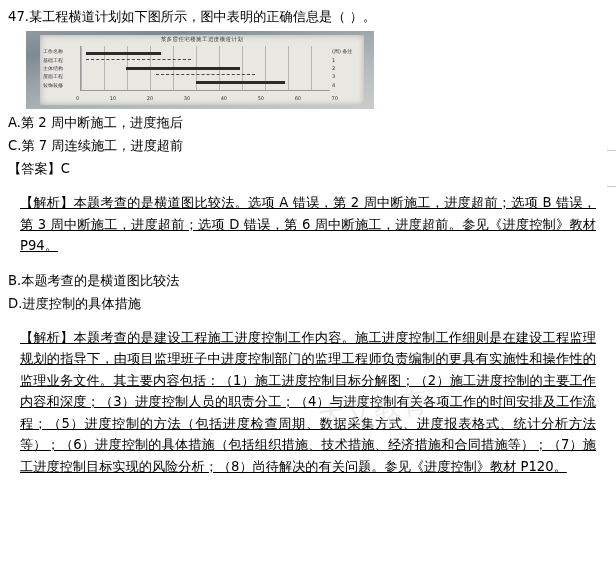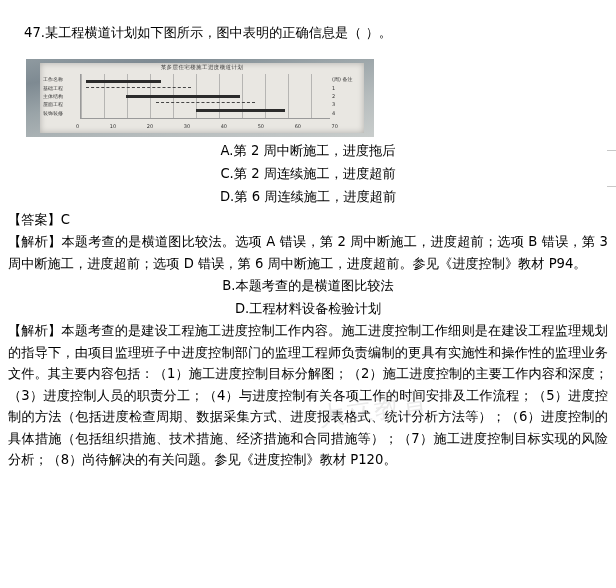--- a/index.html
+++ b/index.html
@@ -17,32 +17,32 @@
   }
   .page {
     position: relative;
     width: 616px;
     height: 588px;
     padding: 6px 8px 0 8px;
     box-sizing: border-box;
   }
   .qline {
     line-height: 21px;
-    margin: 16px;
+    margin: 0;
     white-space: nowrap;
   }
   .opt {
     line-height: 23px;
     margin: 0;
-    text-align: center;
   }
   .para {
     line-height: 21.5px;
-    margin: 0;
+    margin: 12px;
     text-align: justify;
+    text-decoration: underline;
   }
   .ans {
     line-height: 23px;
     margin: 0;
   }
 
   
   .figure {
     margin: 4px 0 2px 18px;
     width: 348px;
@@ -197,22 +197,21 @@
         <span>30</span>
         <span>40</span>
         <span>50</span>
         <span>60</span>
         <span>70</span>
       </div>
     </div>
   </div>
 
   <div class="opt">A.第 2 周中断施工，进度拖后</div>
-  <div class="opt">C.第 2 周连续施工，进度超前</div>
-  <div class="opt">D.第 6 周连续施工，进度超前</div>
+  <div class="opt">C.第 7 周连续施工，进度超前</div>
   <div class="ans">【答案】C</div>
   <div class="para">【解析】本题考查的是横道图比较法。选项 A 错误，第 2 周中断施工，进度超前；选项 B 错误，第 3 周中断施工，进度超前；选项 D 错误，第 6 周中断施工，进度超前。参见《进度控制》教材 P94。</div>
 
   <div class="opt">B.本题考查的是横道图比较法</div>
-  <div class="opt">D.工程材料设备检验计划</div>
+  <div class="opt">D.进度控制的具体措施</div>
   <div class="para">【解析】本题考查的是建设工程施工进度控制工作内容。施工进度控制工作细则是在建设工程监理规划的指导下，由项目监理班子中进度控制部门的监理工程师负责编制的更具有实施性和操作性的监理业务文件。其主要内容包括：（1）施工进度控制目标分解图；（2）施工进度控制的主要工作内容和深度；（3）进度控制人员的职责分工；（4）与进度控制有关各项工作的时间安排及工作流程；（5）进度控制的方法（包括进度检查周期、数据采集方式、进度报表格式、统计分析方法等）；（6）进度控制的具体措施（包括组织措施、技术措施、经济措施和合同措施等）；（7）施工进度控制目标实现的风险分析；（8）尚待解决的有关问题。参见《进度控制》教材 P120。</div>
 
 </div>
 
 </body></html>

